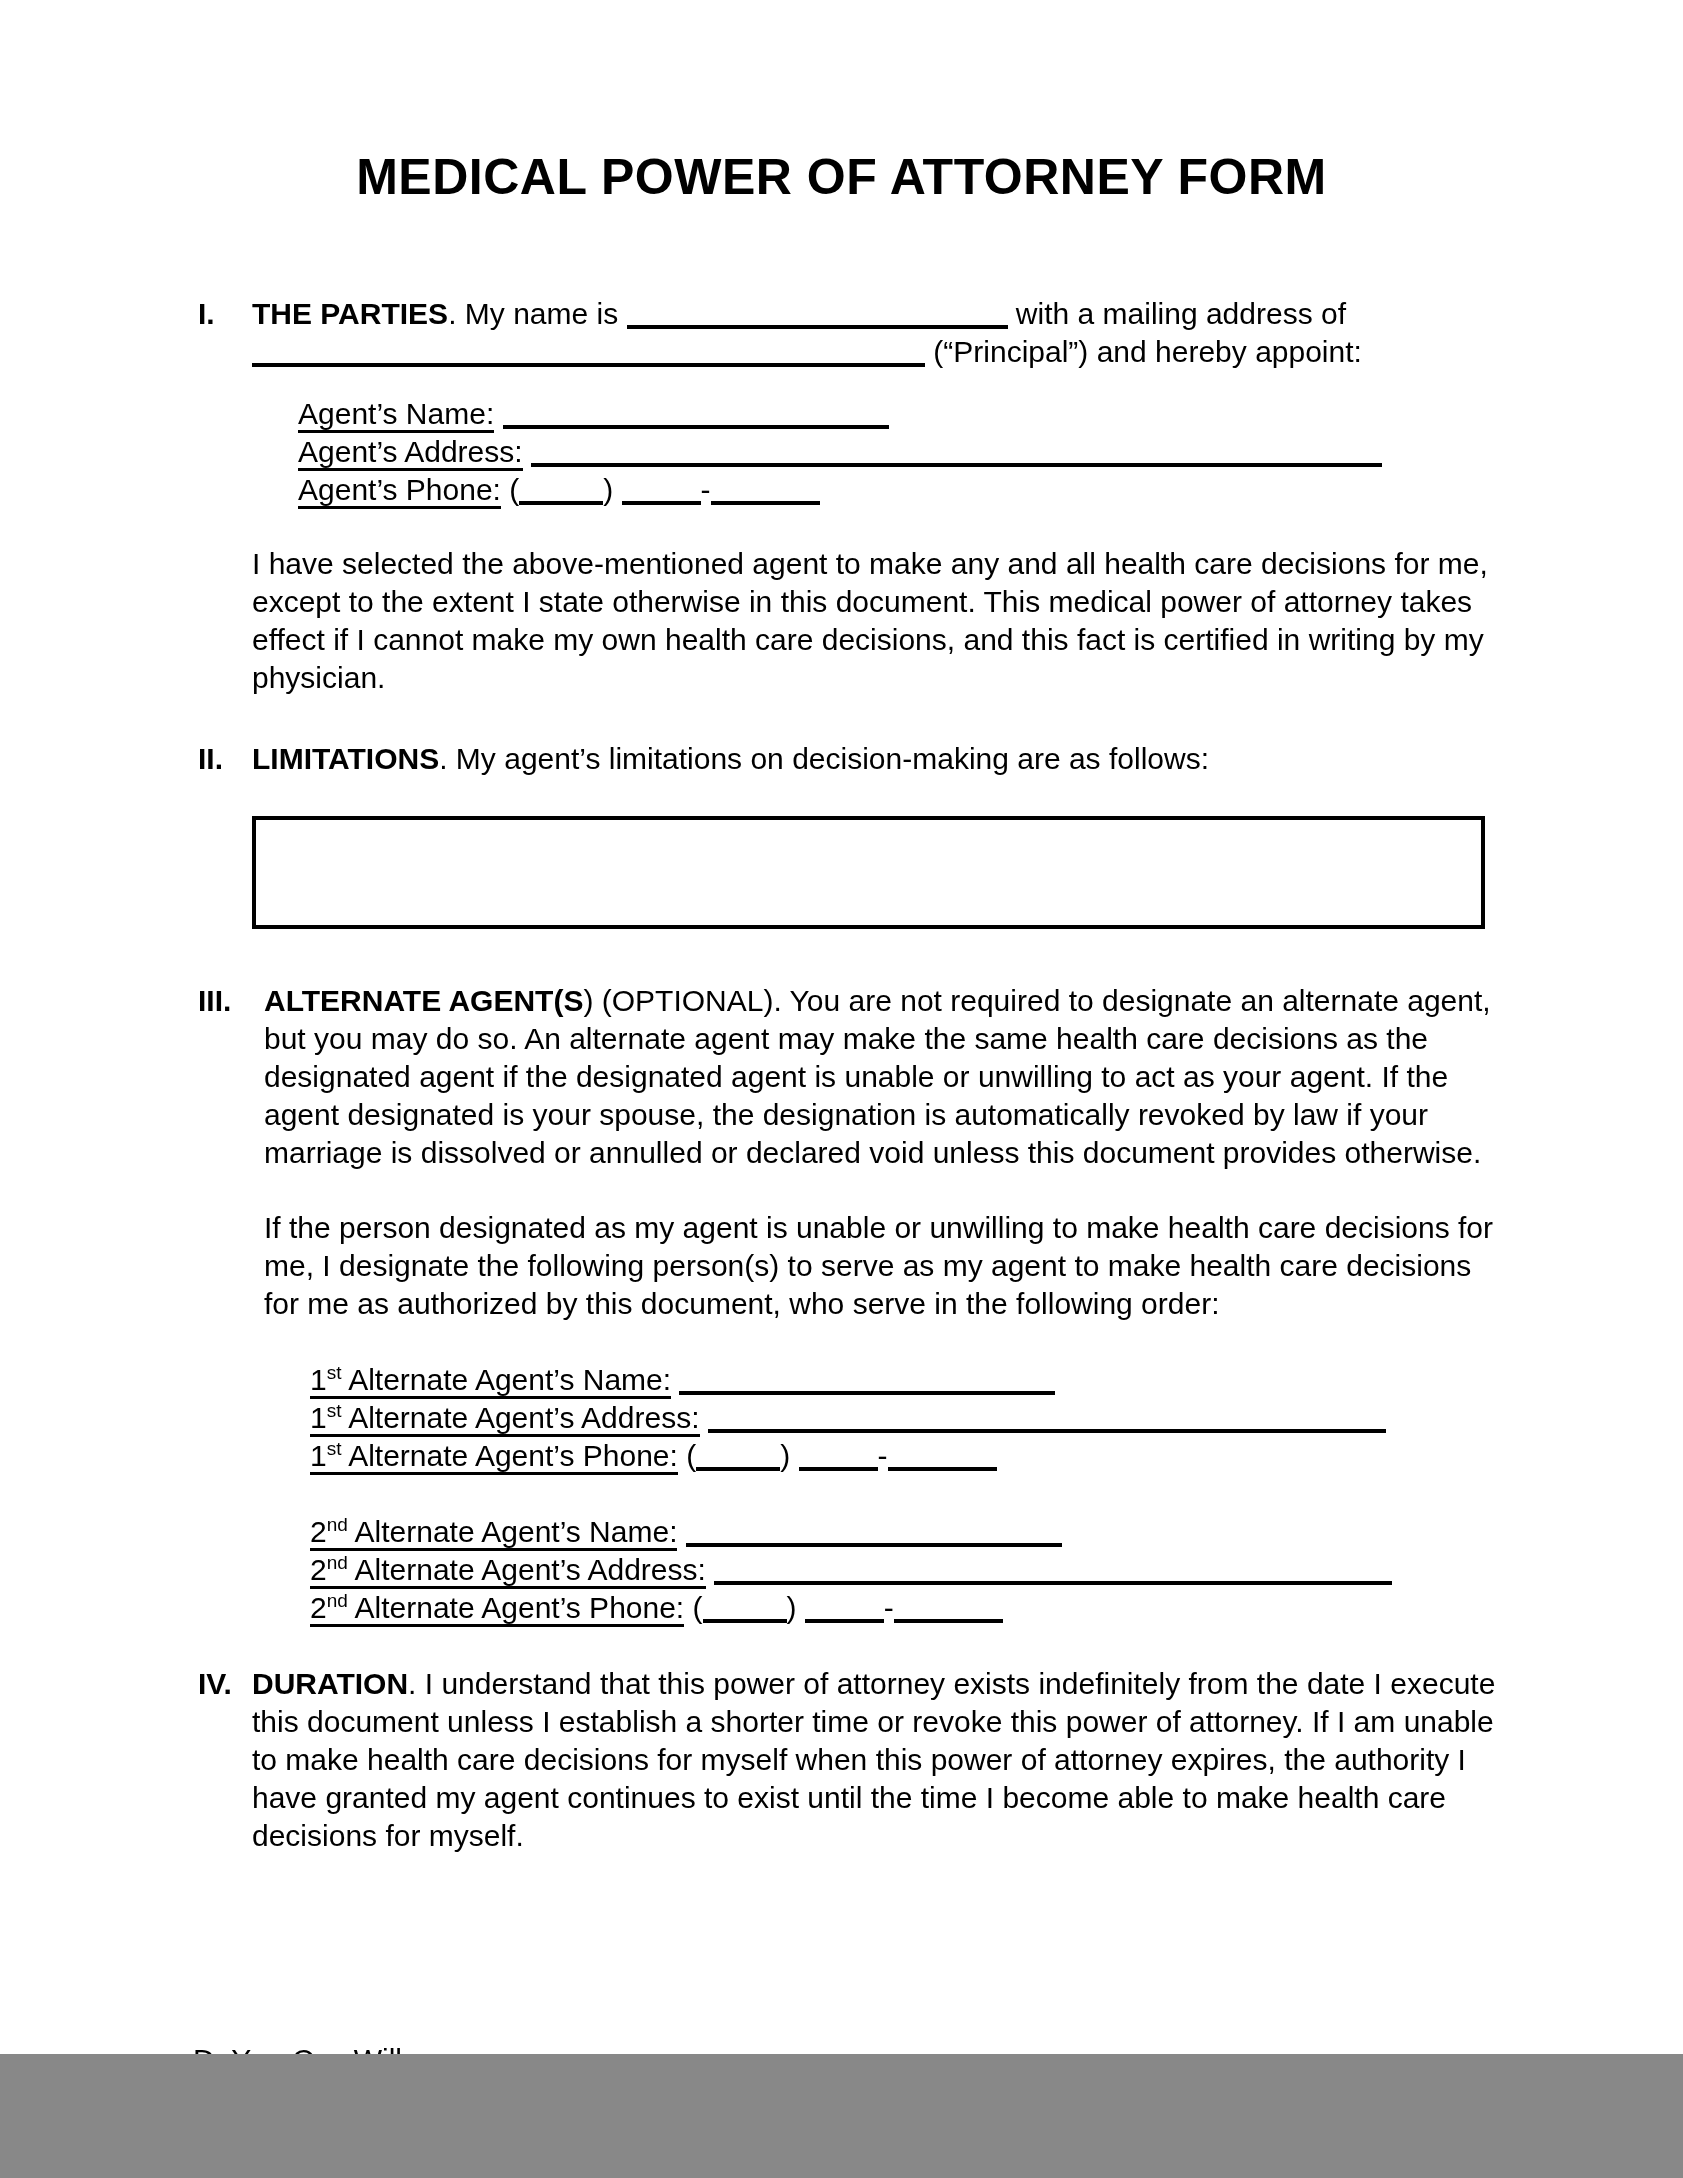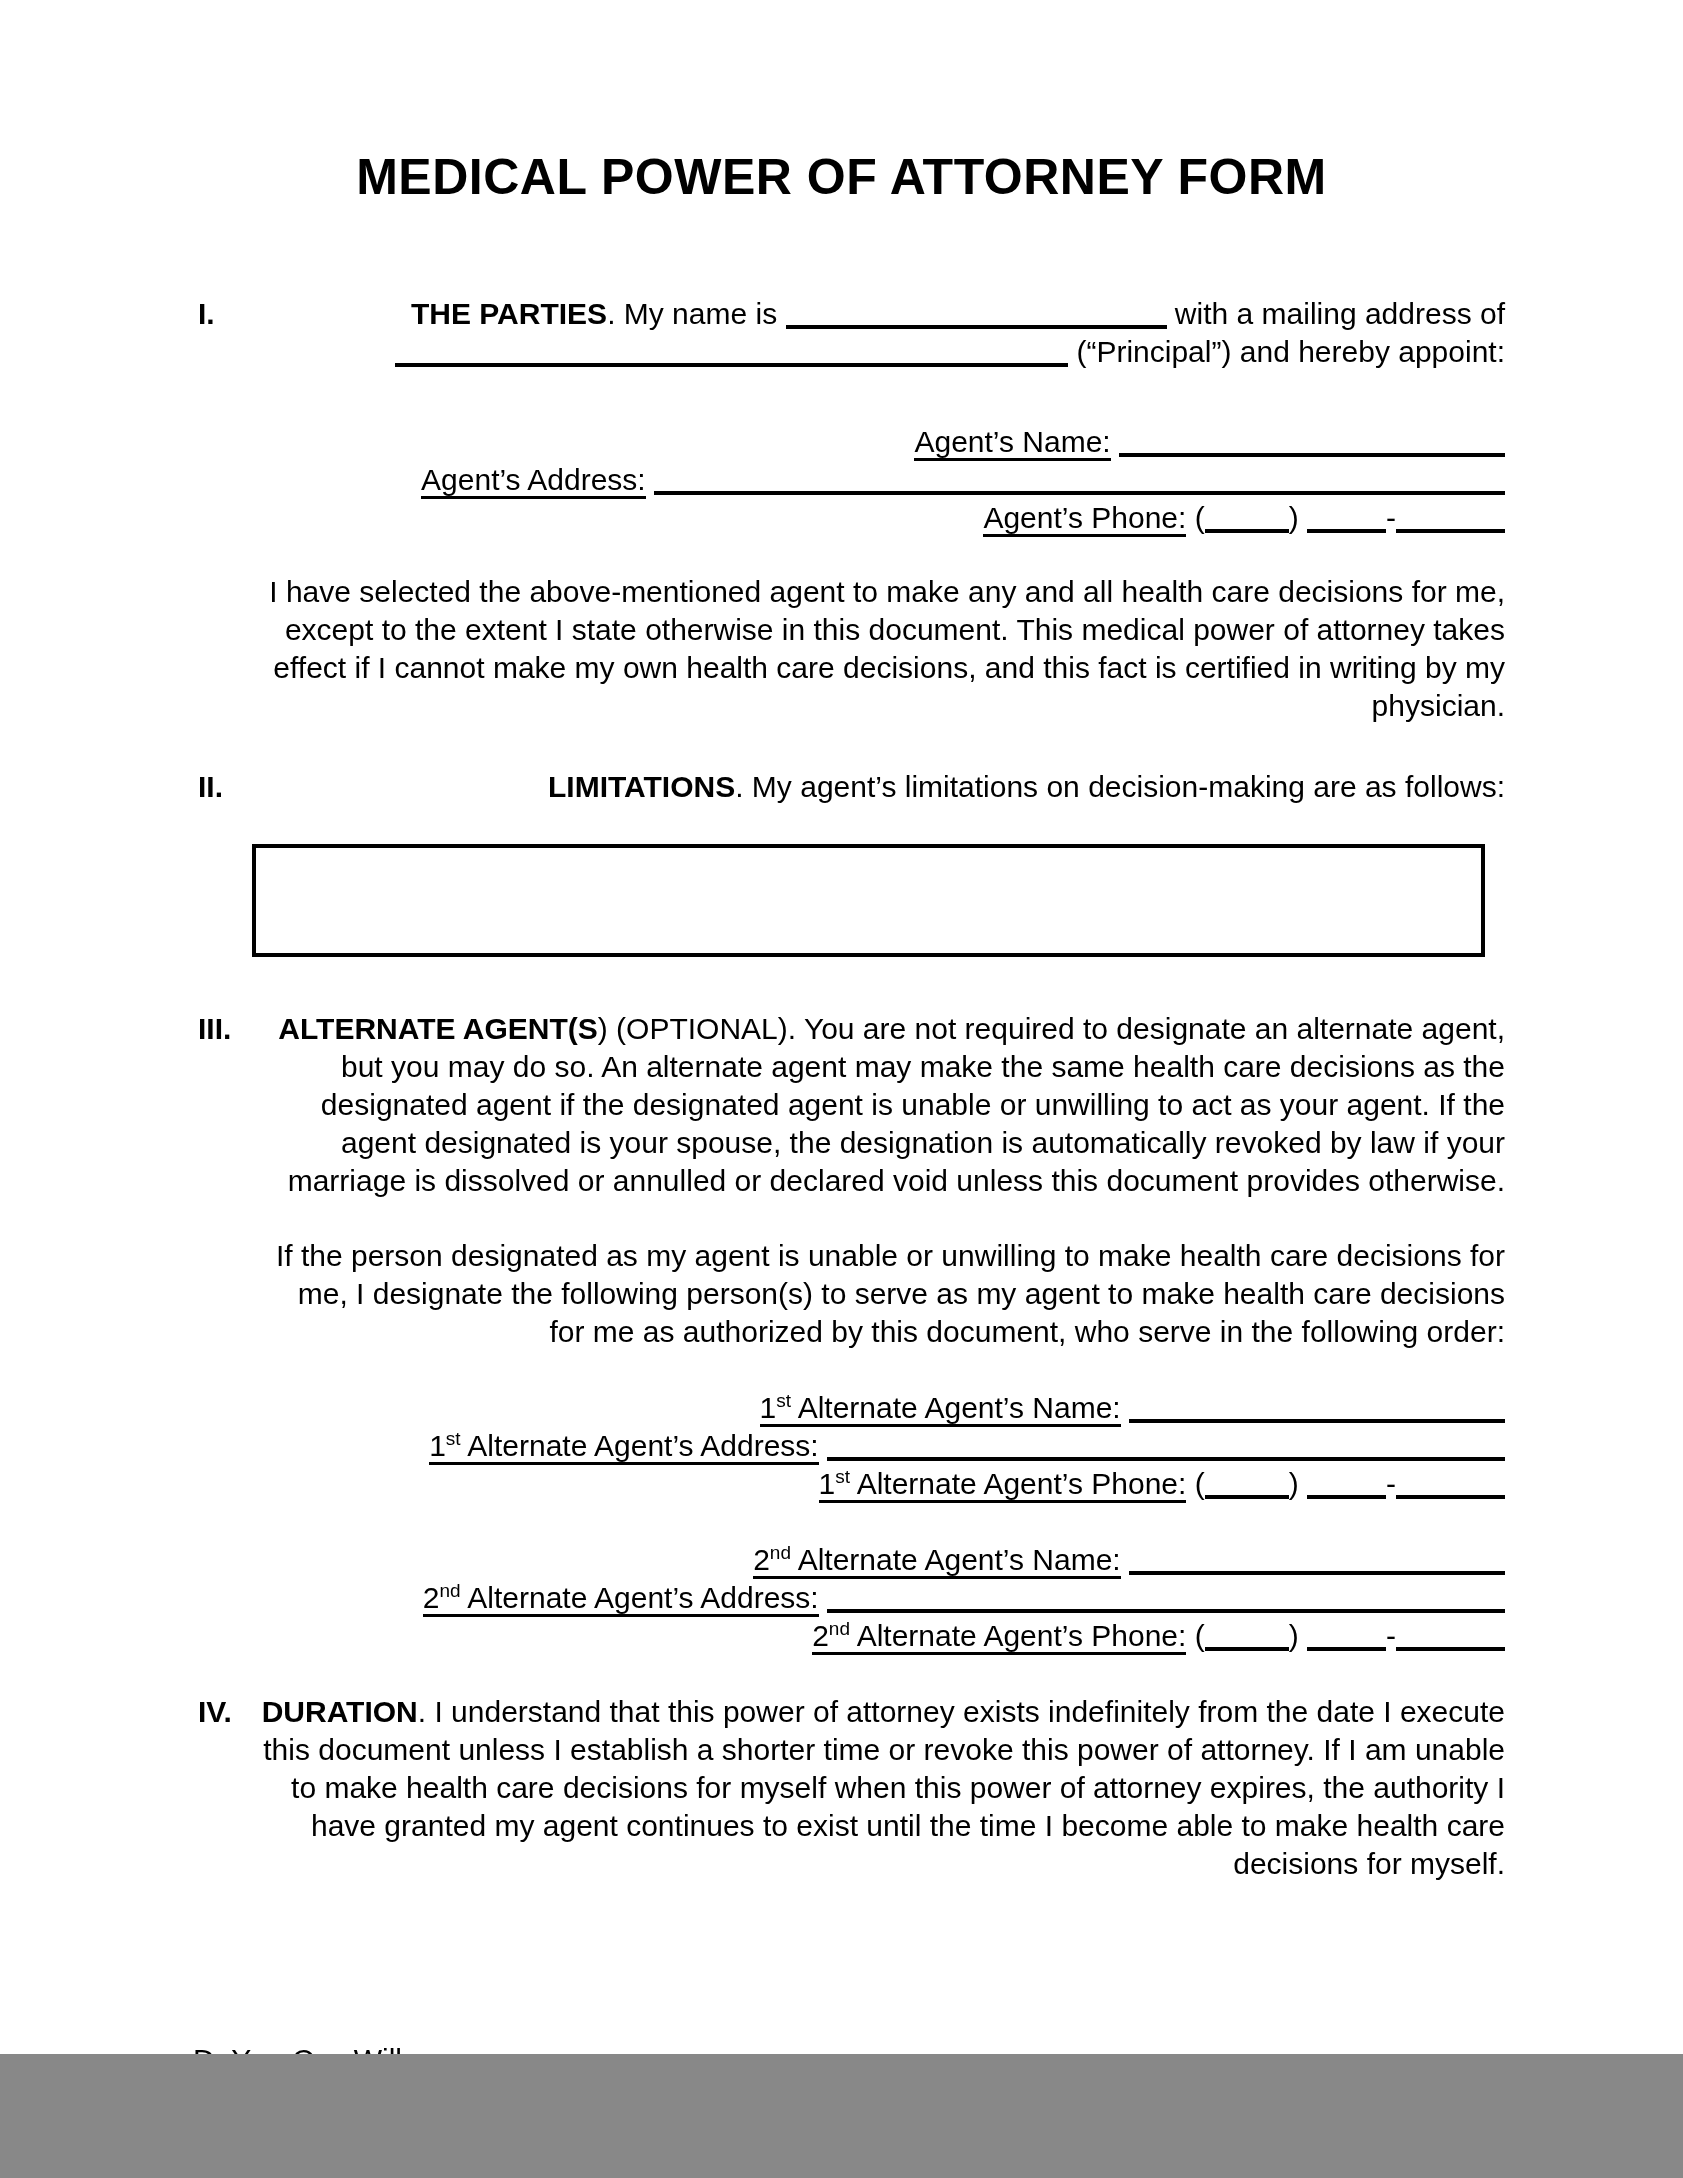--- a/index.html
+++ b/index.html
@@ -18,36 +18,36 @@
   .title{
     margin:0 -178px 0 -198px;
     text-align:center;
     font-weight:bold;
     font-size:50px;
     line-height:57px;
     letter-spacing:0.5px;
   }
   .section{display:flex;align-items:flex-start;}
   .num{width:54px;flex-shrink:0;font-weight:bold;}
-  .sec-body{flex:1;min-width:0;text-align:right;}
+  .sec-body{flex:1;min-width:0;}
   b.run{font-weight:bold;}
   .blank{
     display:inline-block;
     border-bottom:4px solid #000;
     height:1em;
     vertical-align:-5px;
   }
   .ulabel{
     display:inline-block;
     border-bottom:3px solid #000;
     line-height:33px;
   }
   .ulabel sup{font-size:19px;line-height:0;}
   #sec1{margin-top:89px;}
-  .agent-block{margin-top:52px;margin-left:46px;}
+  .agent-block{margin-top:24px;margin-left:46px;}
   .field-row{height:38px;white-space:nowrap;}
   .statement{margin-top:36px;}
   #sec2{margin-top:43px;}
   .limitations-box{
     margin-top:38px;
     width:1233px;height:113px;
     border:4px solid #000;
     box-sizing:border-box;
     background:#fff;
   }

